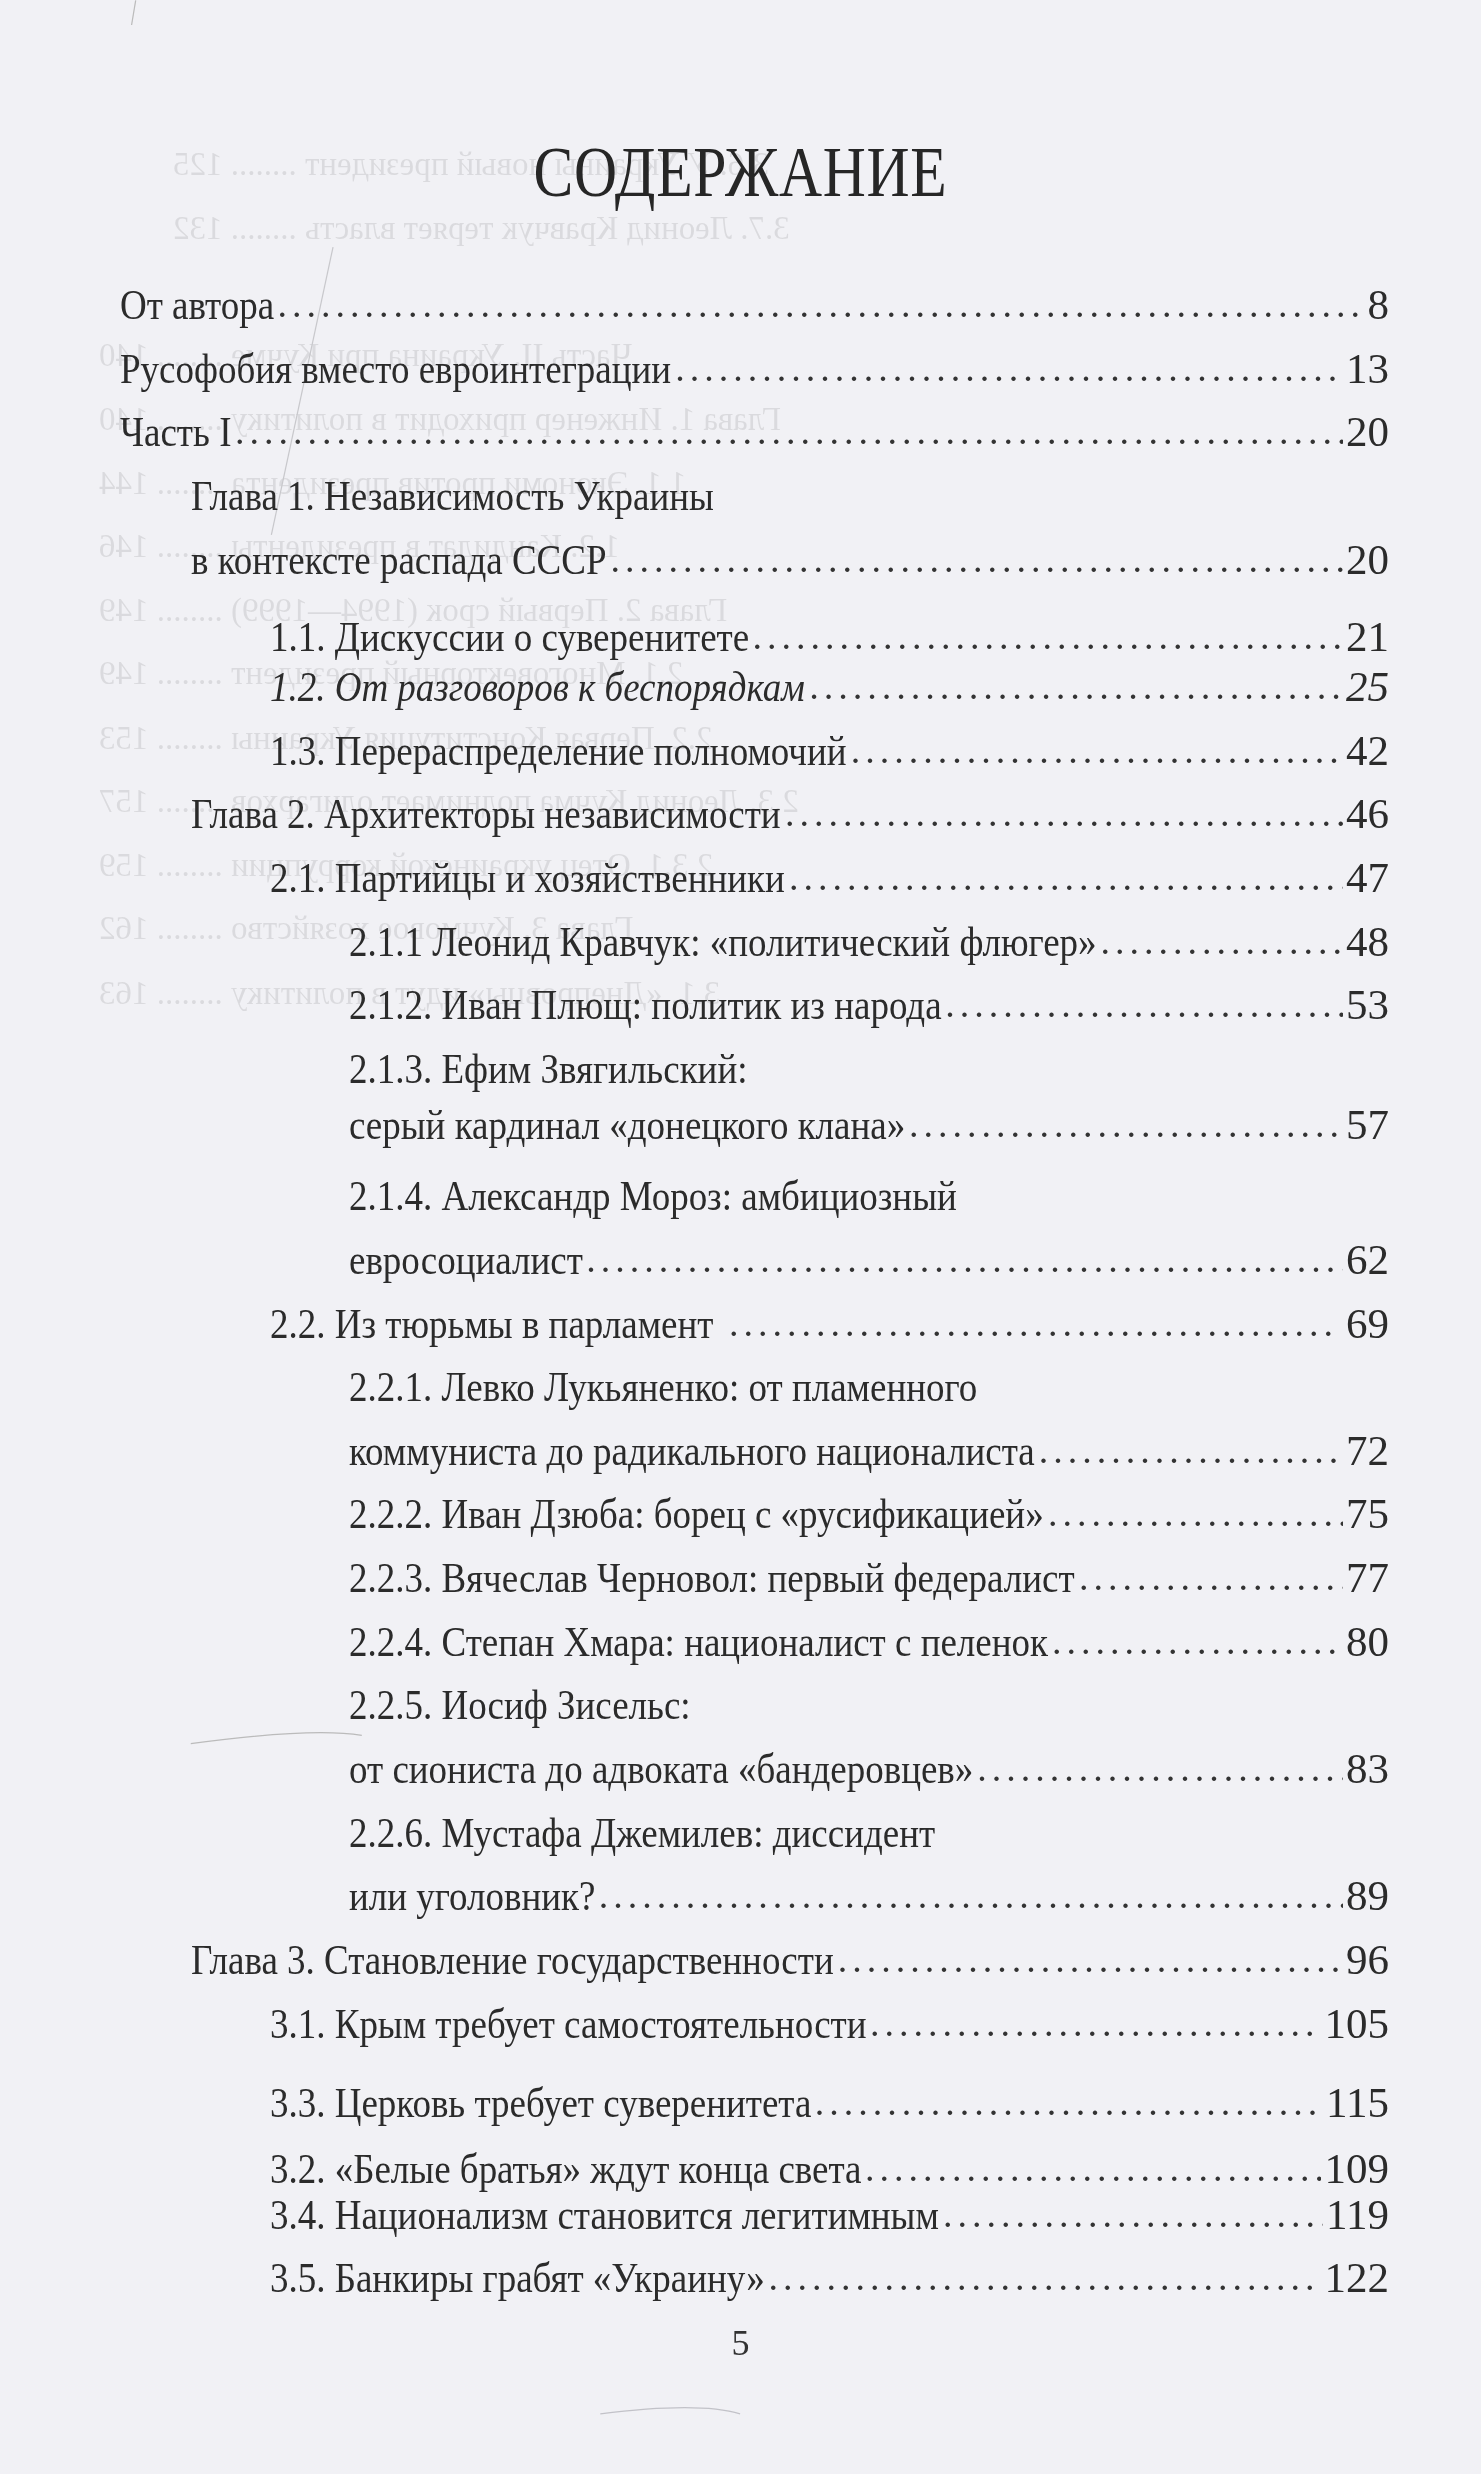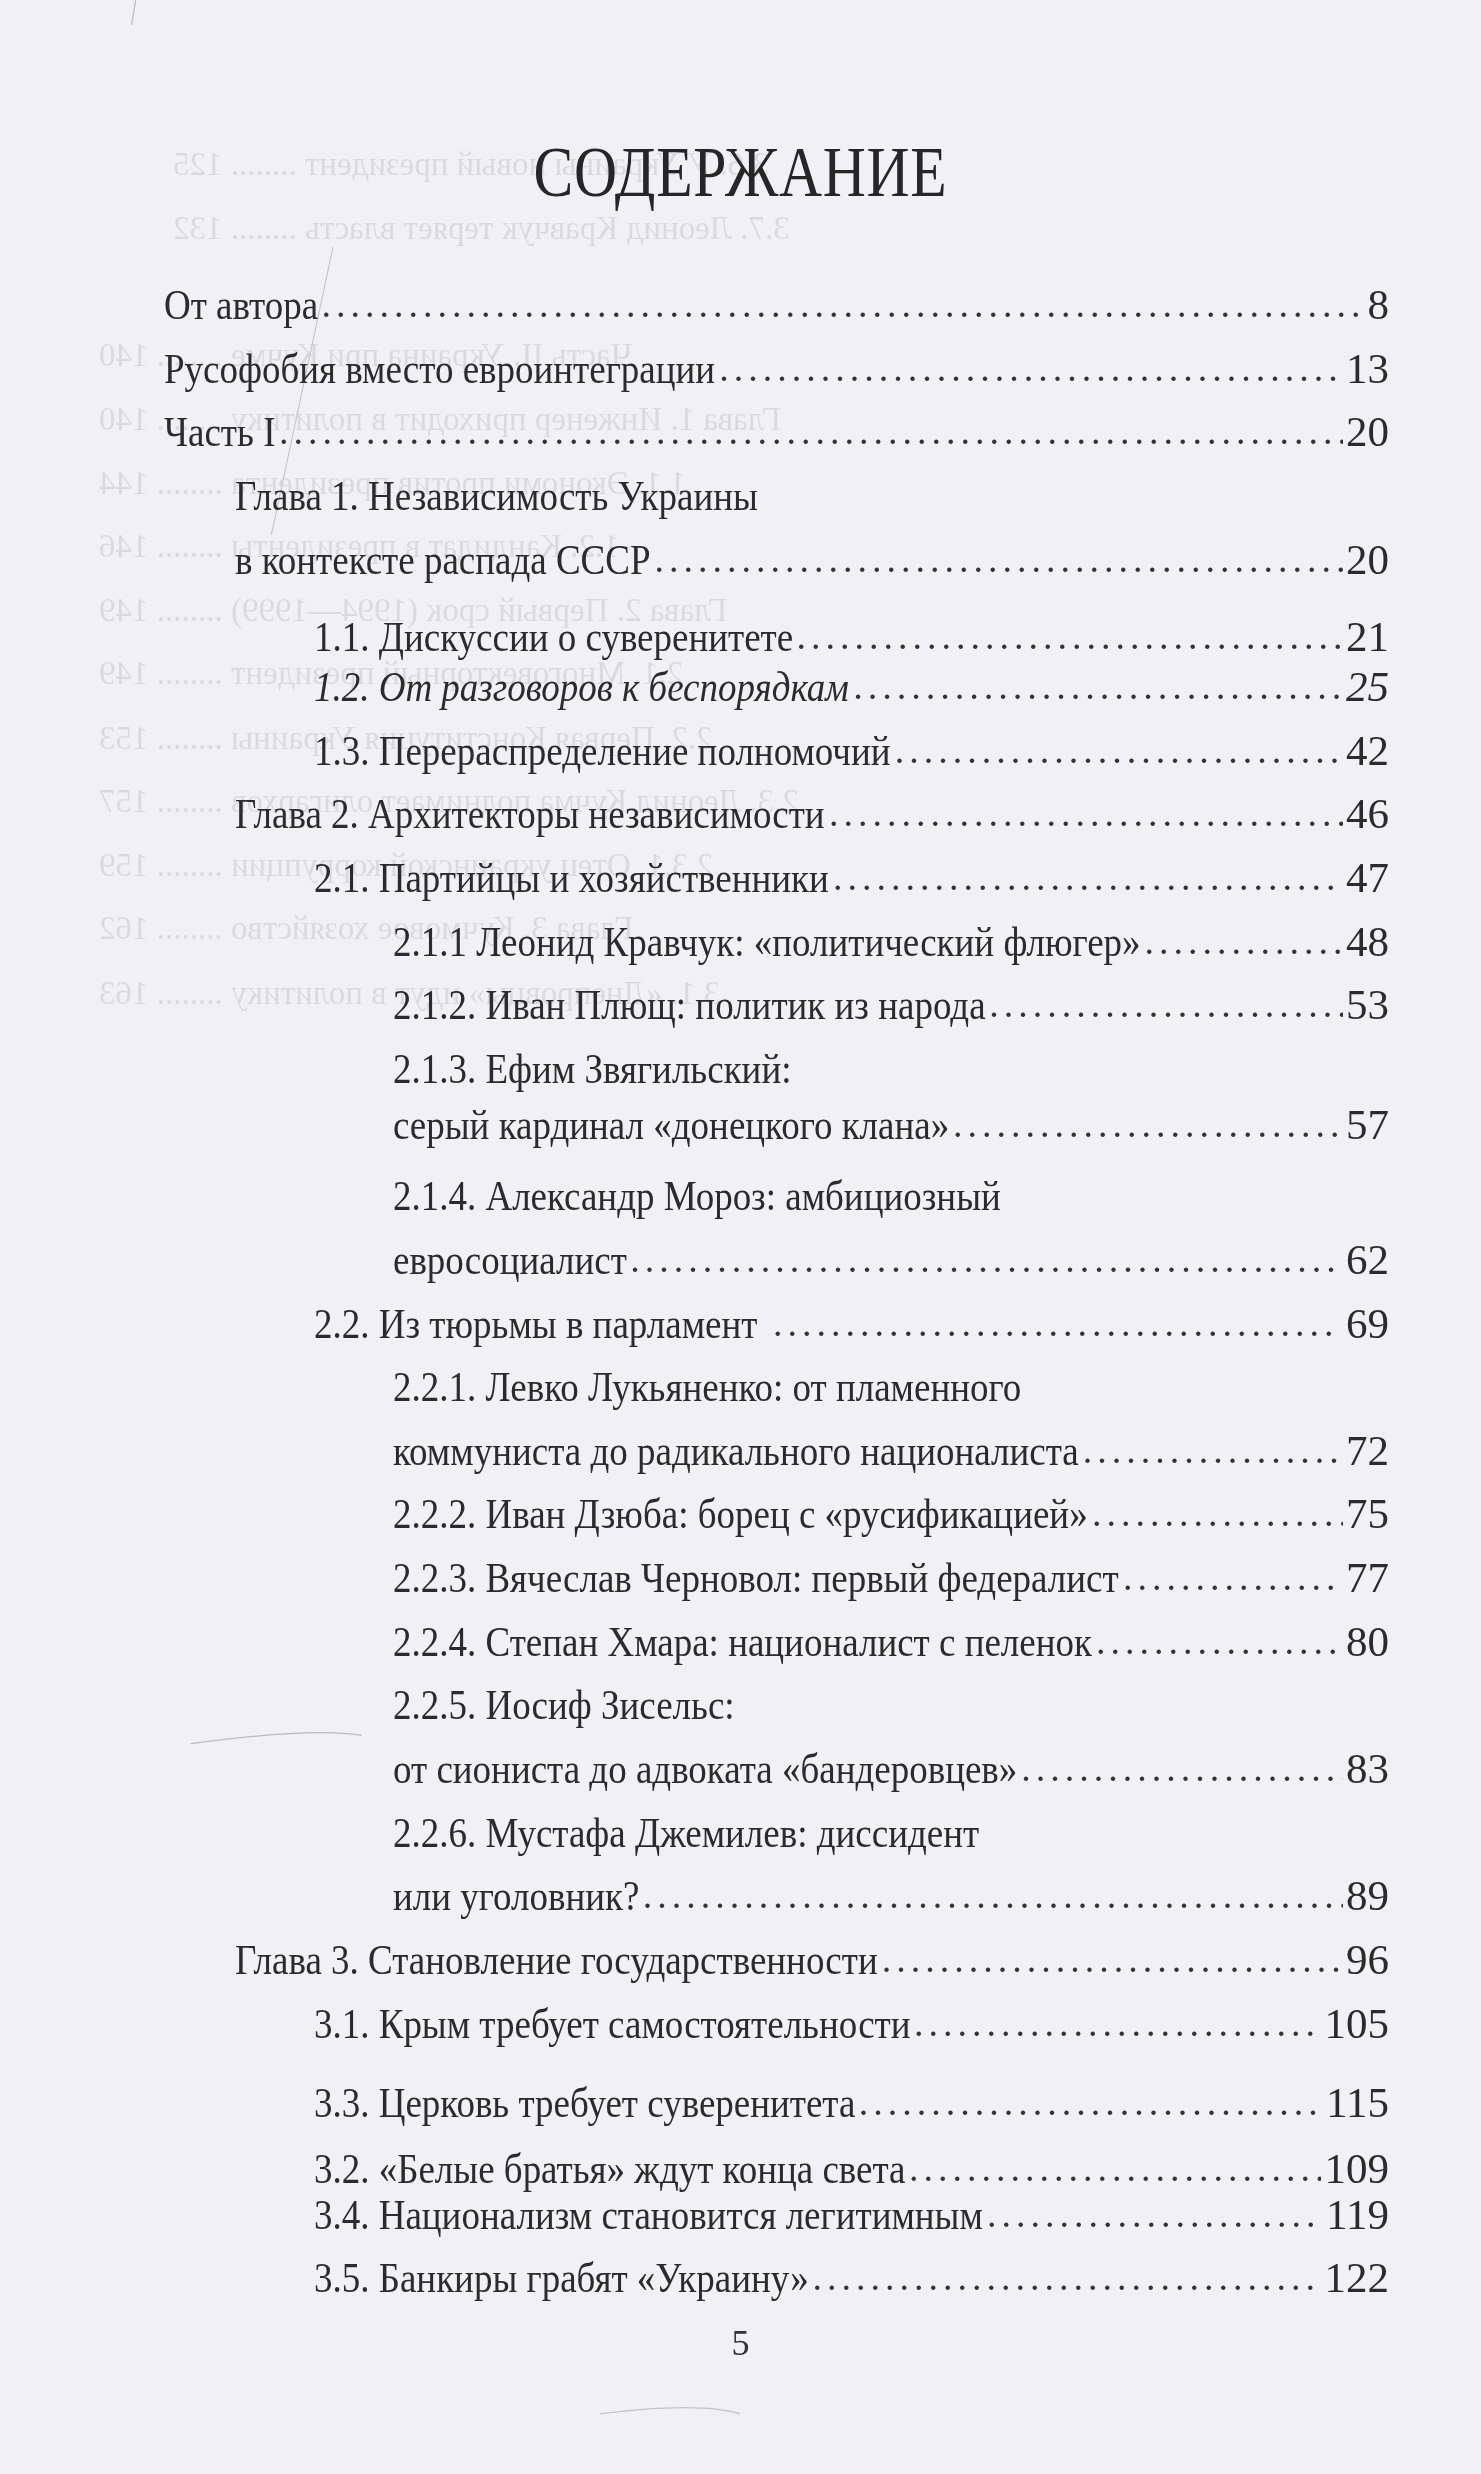--- a/index.html
+++ b/index.html
@@ -20,21 +20,21 @@
   .ghost div { position: absolute; white-space: nowrap; }
   .title {
     position: absolute; left: 0; width: 1481px; top: 132px;
     text-align: center; font-size: 71px; letter-spacing: 0.8px;
     transform: scaleX(0.84); transform-origin: 50% 50%;
     color: #262626;
   }
   .toc { position: absolute; left: 0; top: 273px; width: 1481px; }
   .row {
     position: absolute; height: 63px; display: flex; align-items: flex-end;
-    font-size: 43px; line-height: 63px; right: 92px; margin-left: 44px;
+    font-size: 43px; line-height: 63px; right: 92px;
   }
   .row .label { white-space: nowrap; transform-origin: left bottom; }
   .row .leader {
     flex: 1; overflow: hidden; white-space: nowrap; margin: 0 3.3px;
     letter-spacing: 5px; font-size: 38px; color: #333;
   }
   .row .page { white-space: nowrap; }
   .l0 { left: 120px; } .l1 { left: 191px; } .l2 { left: 270px; } .l3 { left: 349px; }
   .folio {
     position: absolute; top: 2322px; left: 0; width: 1481px; text-align: center;

